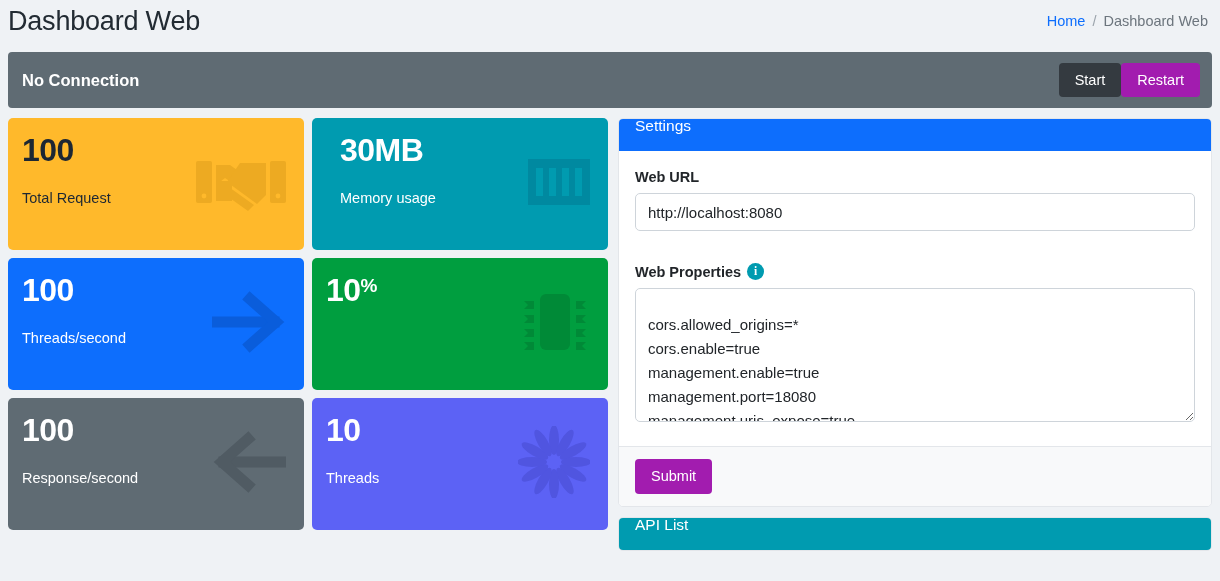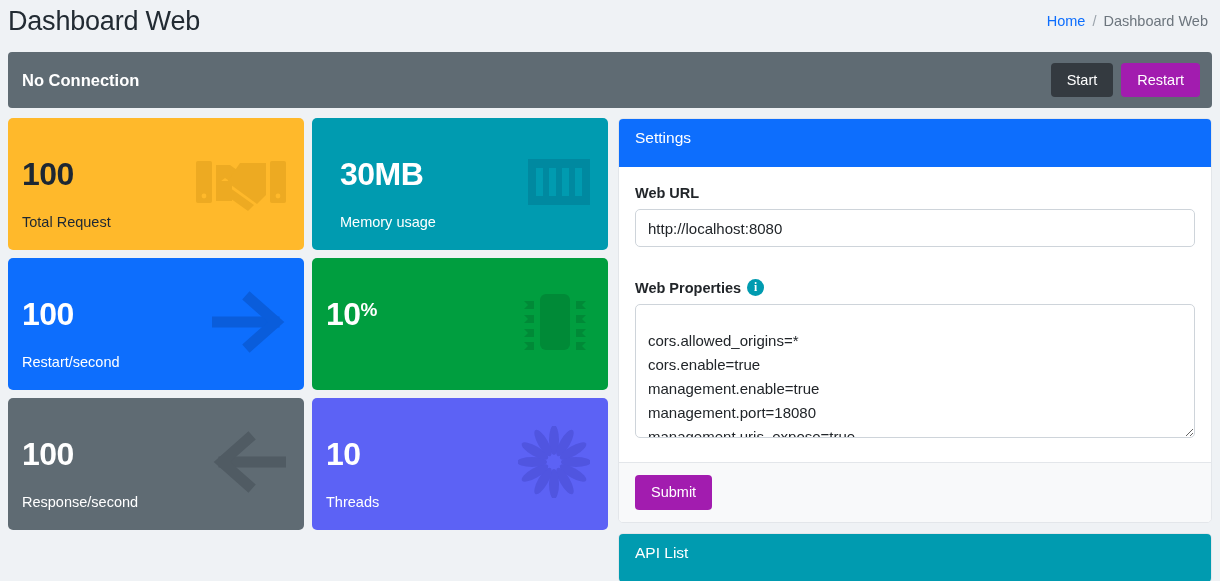--- a/index.html
+++ b/index.html
@@ -53,21 +53,21 @@
     display: flex;
     align-items: center;
     justify-content: space-between;
     padding: 0 12px 0 14px;
   }
   .status-text {
     color: #ffffff;
     font-size: 16.5px;
     font-weight: bold;
   }
-  .status-actions { display: flex; gap: 8px; }
+  .status-actions { display: flex; }
   .btn {
     border: 0;
     border-radius: 4px;
     font-size: 14.5px;
     font-family: "Liberation Sans", sans-serif;
     padding: 9px 16px;
     color: #fff;
     cursor: pointer;
     line-height: 1.15;
   }
@@ -103,21 +103,20 @@
     overflow: hidden;
     padding: 16px 14px 0 14px;
   }
   .stat-value {
     font-size: 32px;
     font-weight: bold;
     line-height: 1;
     letter-spacing: -0.5px;
     position: relative;
     z-index: 2;
-    margin-top: 24px;
   }
   .stat-value .pct {
     font-size: 19px;
     vertical-align: 9px;
     font-weight: bold;
   }
   .stat-label {
     margin-top: 25px;
     font-size: 14.5px;
     line-height: 1;
@@ -140,24 +139,24 @@
   .card-purple { background: #5c62f5; color: #ffffff; }
 
   
   .panel {
     background: #ffffff;
     border: 1px solid #e3e6ea;
     border-radius: 5px;
     overflow: hidden;
   }
   .panel-header {
-    height: 48px;
-    display: flex;
-    align-items: flex-start;
-    padding: 10px 16px;
+    height: 32px;
+    display: flex;
+    align-items: flex-end;
+    padding: 16px 16px;
     font-size: 15.5px;
     color: #ffffff;
   }
   .ph-blue { background: #0d6efd; }
   .ph-teal { background: #009bb0; }
   .panel-body { padding: 18px 16px 20px 16px; }
 
   .field-label {
     font-size: 14.5px;
     font-weight: bold;
@@ -271,21 +270,21 @@
             <rect x="21" y="9" width="7" height="28"></rect>
             <rect x="34" y="9" width="7" height="28"></rect>
             <rect x="47" y="9" width="7" height="28"></rect>
           </g>
         </svg>
       </div>
     </div>
 
     <div class="stat-card card-blue">
       <div class="stat-value">100</div>
-      <div class="stat-label">Restart/second</div>
+      <div class="stat-label">Threads/second</div>
       <div class="stat-icon">
         <svg width="74" height="64" viewBox="0 0 74 64">
           <g stroke="#0a5ddb" stroke-width="11" fill="none" stroke-linecap="square">
             <path d="M4 32 H62"></path>
             <path d="M38 9 L64 32 L38 55"></path>
           </g>
         </svg>
       </div>
     </div>
 

